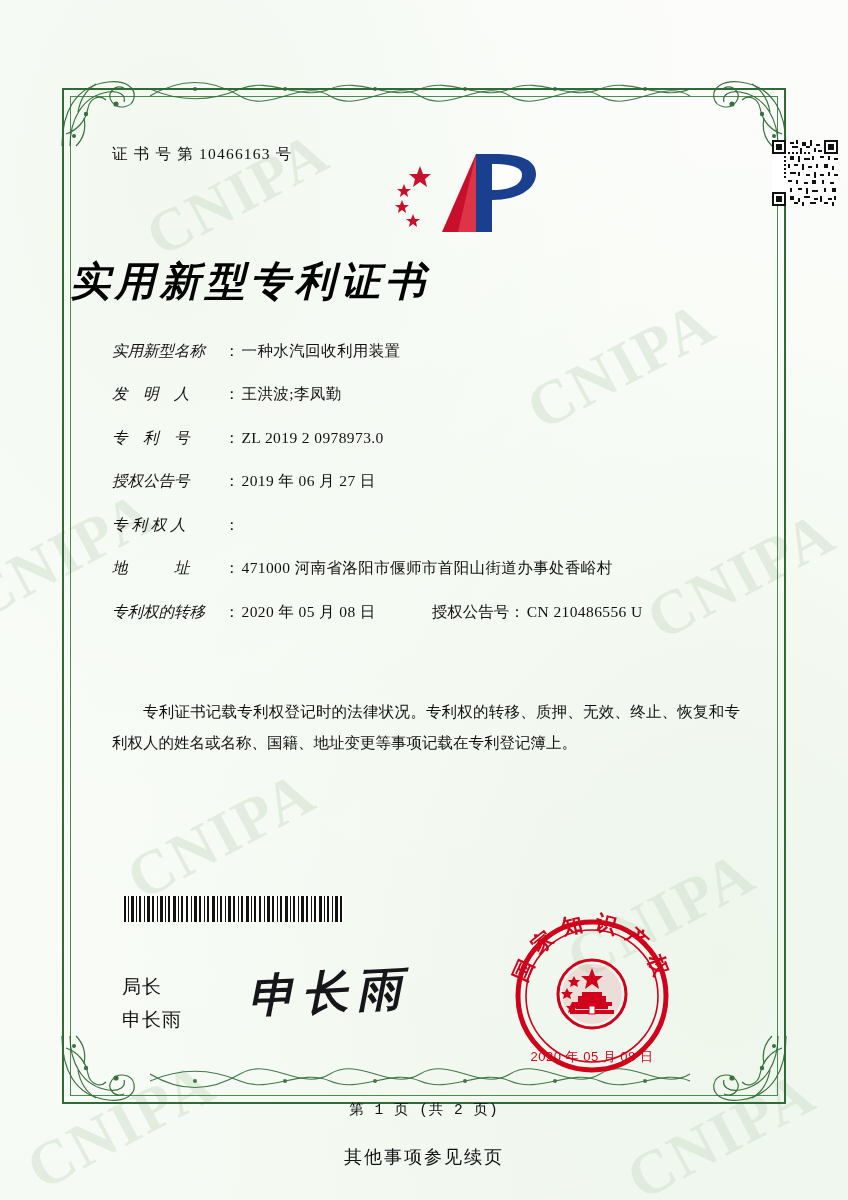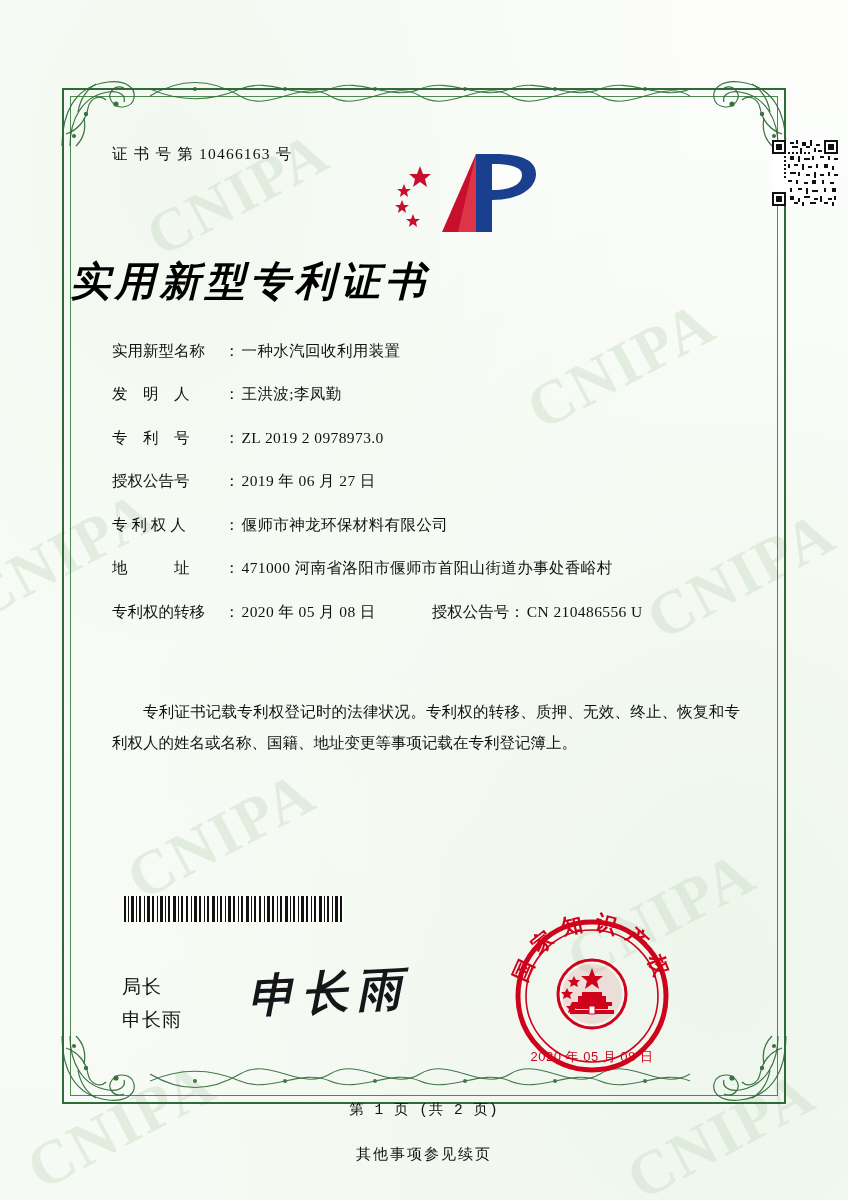--- a/index.html
+++ b/index.html
@@ -151,20 +151,21 @@
     margin-bottom: 22.5px;
     font-size: 15.5px;
     line-height: 1.35;
     color: #111;
   }
   .f-label {
     width: 112px;
     flex: none;
     letter-spacing: 0px;
     white-space: pre;
+    font-style: italic;
   }
   .f-colon { flex: none; margin-right: 2px; }
   .f-value { letter-spacing: .4px; }
 
   .field-row.double .f-value { margin-right: 0; }
   .f-second-label {
     margin-left: 56px;
     white-space: pre;
   }
 
@@ -230,21 +231,21 @@
     font-size: 14.5px;
     letter-spacing: 1px;
     color: #111;
     font-family: Liberation Mono, monospace;
   }
   .footer-note {
     position: absolute;
     left: 0; right: 0;
     top: 1145px;
     text-align: center;
-    font-size: 15px;
+    font-size: 18px;
     letter-spacing: 2px;
     color: #111;
   }
 </style>
 </head>
 <body>
 
 <div class="page">
 
   <div class="watermarks">
@@ -489,21 +490,20 @@
         <span class="f-value">ZL 2019 2 0978973.0</span>
       </div>
       <div class="field-row">
         <span class="f-label">授权公告号</span>
         <span class="f-colon">：</span>
         <span class="f-value">2019 年 06 月 27 日</span>
       </div>
       <div class="field-row">
         <span class="f-label">专 利 权 人</span>
         <span class="f-colon">：</span>
-        <span class="f-value">偃师市神龙环保材料有限公司</span>
       </div>
       <div class="field-row">
         <span class="f-label">地　　　址</span>
         <span class="f-colon">：</span>
         <span class="f-value">471000 河南省洛阳市偃师市首阳山街道办事处香峪村</span>
       </div>
       <div class="field-row double">
         <span class="f-label">专利权的转移</span>
         <span class="f-colon">：</span>
         <span class="f-value">2020 年 05 月 08 日</span>

